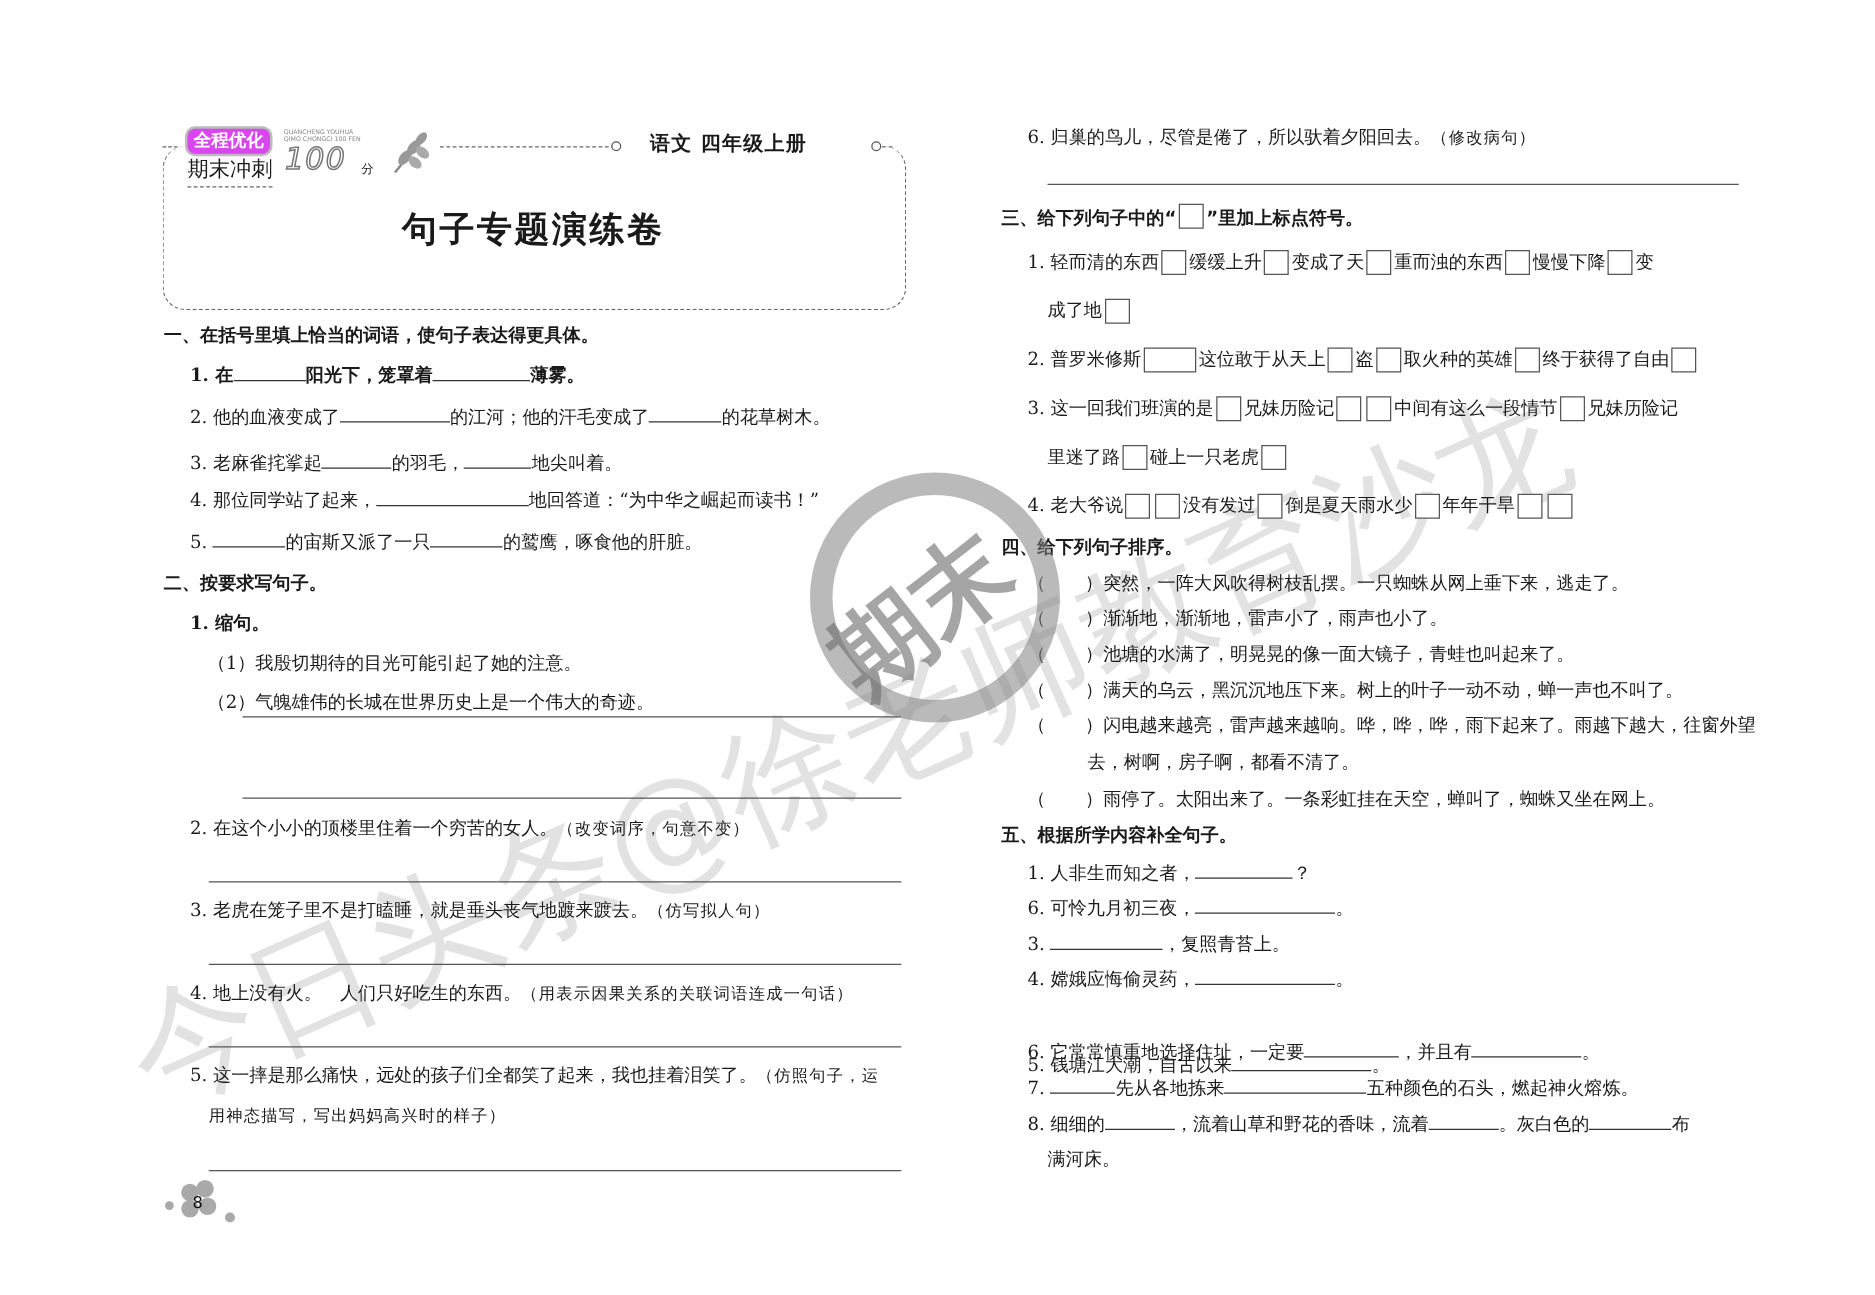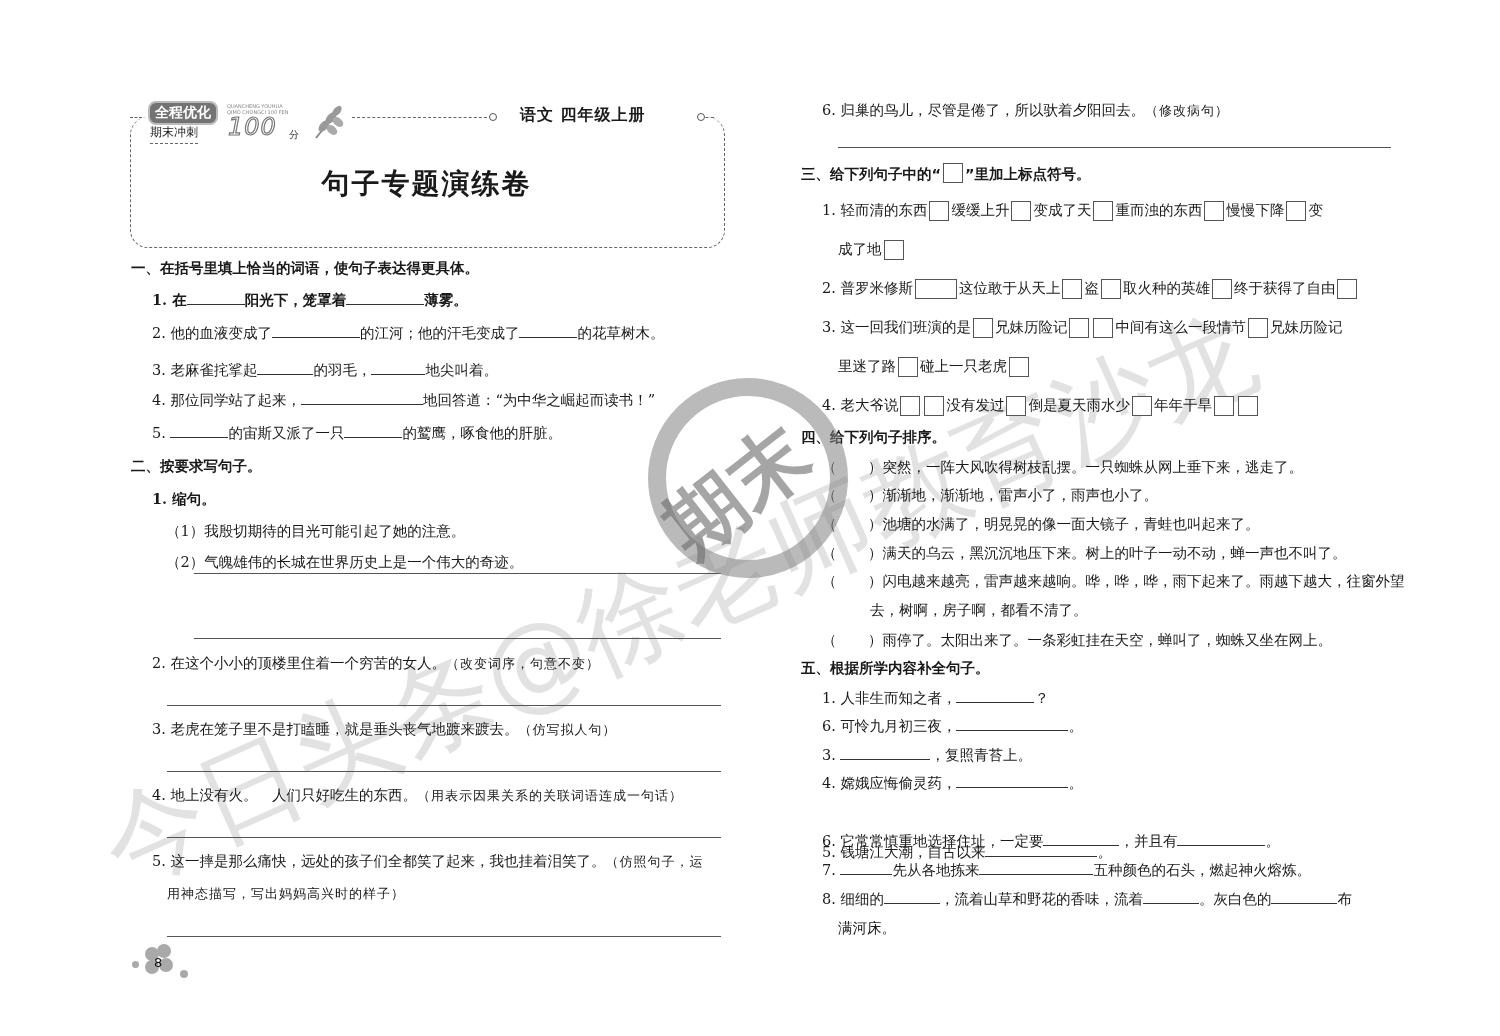--- a/index.html
+++ b/index.html
@@ -12,23 +12,23 @@
   .ansline{position:absolute;height:0;border-top:1px solid #555;}
   .box{display:inline-block;width:20px;height:20px;border:1px solid #555;vertical-align:middle;margin:0 2px;box-sizing:border-box;background:#fff;}
   .box.wide{width:42px;}
   .hint{font-family:"DejaVu Sans","Liberation Sans",sans-serif;font-size:13px;letter-spacing:1px;}
   
   .frame{position:absolute;left:130px;top:117px;width:593px;height:130px;border:1.5px dashed #666;border-radius:18px;border-top:none;}
   .frame-top-l{position:absolute;left:130px;top:117px;width:12px;border-top:1.5px dashed #666;}
   .frame-top-m{position:absolute;left:352px;top:117px;width:140px;border-top:1.5px dashed #666;}
   .frame-top-r{position:absolute;left:700px;top:117px;width:14px;border-top:1.5px dashed #666;}
   .dot{position:absolute;width:6px;height:6px;border:1.5px solid #555;border-radius:50%;background:#fff;}
-  .logo-top{position:absolute;left:148px;top:101px;background:#737373;color:#fff;font-family:"DejaVu Sans",sans-serif;font-weight:bold;font-size:14px;padding:1px 5px;border-radius:8px;border:2px solid #bbb;}
+  .logo-top{position:absolute;left:148px;top:101px;background:#d946ef;color:#fff;font-family:"DejaVu Sans",sans-serif;font-weight:bold;font-size:14px;padding:1px 5px;border-radius:8px;border:2px solid #bbb;}
   .logo-pinyin{position:absolute;left:227px;top:103px;font-family:"DejaVu Sans",sans-serif;font-size:5px;color:#888;line-height:6px;}
-  .logo-sub{position:absolute;left:150px;top:124px;font-family:"DejaVu Sans",sans-serif;font-size:12px;border-bottom:1.5px dashed #666;padding-bottom:2px;}
+  .logo-sub{position:absolute;left:150px;top:124px;font-family:"DejaVu Sans",sans-serif;font-size:17px;border-bottom:1.5px dashed #666;padding-bottom:2px;}
   .logo-100{position:absolute;left:228px;top:113px;font-family:"DejaVu Sans",sans-serif;font-style:italic;font-size:24px;color:#fff;-webkit-text-stroke:1.2px #777;letter-spacing:1px;}
   .logo-fen{position:absolute;left:289px;top:128px;font-size:10px;font-family:"DejaVu Sans",sans-serif;}
   .subject{position:absolute;left:520px;top:105px;font-size:16px;font-weight:bold;letter-spacing:1px;}
   .title{position:absolute;left:130px;width:593px;top:165px;text-align:center;font-size:28px;font-weight:bold;letter-spacing:2px;}
   .wm{position:absolute;color:rgba(150,150,150,0.28);font-family:"DejaVu Sans",sans-serif;font-size:104px;white-space:nowrap;transform-origin:left top;pointer-events:none;}
   .stamp{position:absolute;left:648px;top:378px;width:200px;height:200px;border:18px solid rgba(130,130,130,0.55);border-radius:50%;box-sizing:border-box;pointer-events:none;}
   .stamp-text{position:absolute;left:660px;top:440px;font-family:"DejaVu Sans",sans-serif;font-weight:bold;font-size:78px;color:rgba(110,110,110,0.62);transform:rotate(-38deg);transform-origin:center;white-space:nowrap;pointer-events:none;}
   .clover{position:absolute;border-radius:50%;background:#a9a9a9;}
   .pagenum{position:absolute;left:154px;top:955px;font-family:"DejaVu Sans",sans-serif;font-size:13px;color:#111;}
 </style>

